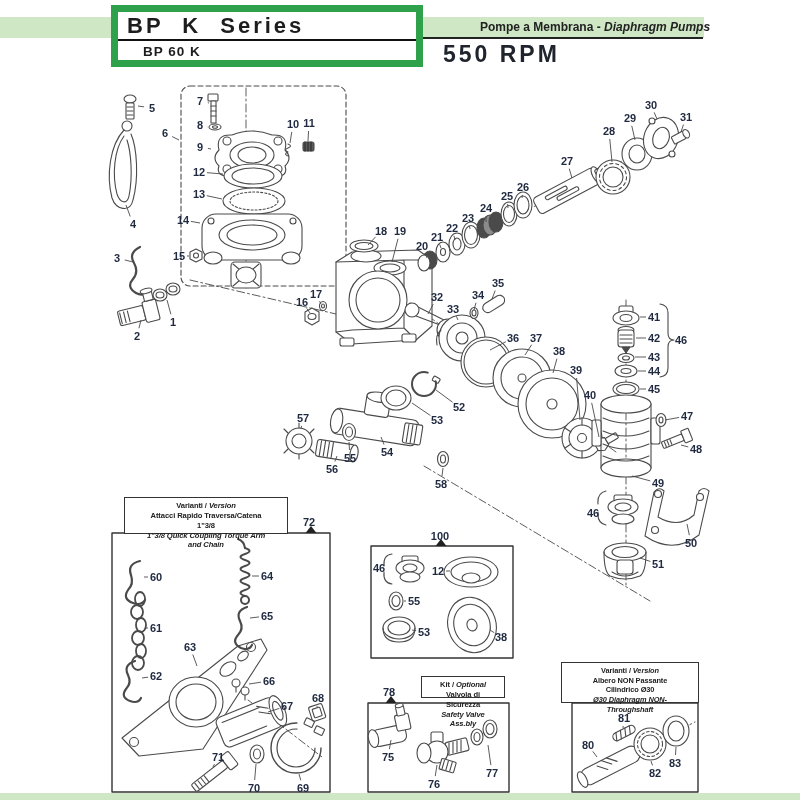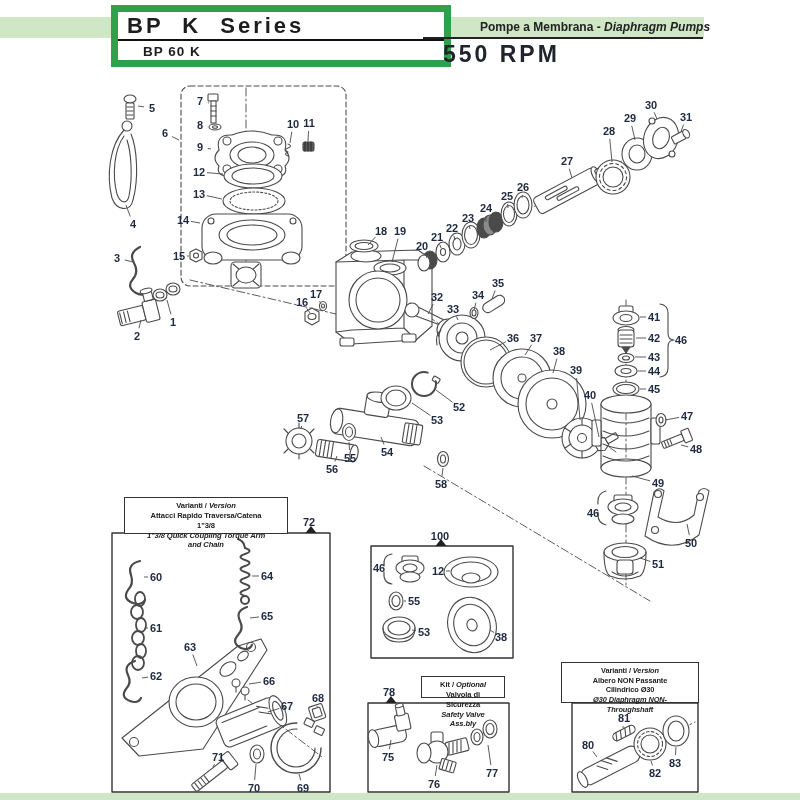--- a/index.html
+++ b/index.html
@@ -1,20 +1,20 @@
 <!DOCTYPE html>
 <html><head>
 <meta charset="utf-8">
 <style>
   html,body{margin:0;padding:0;background:#fff;}
   #page{position:relative;width:800px;height:800px;background:#fff;overflow:hidden;
         font-family:"Liberation Sans",sans-serif;}
   
   .band{position:absolute;left:0;top:17px;width:704px;height:21px;background:#cfe7c4;}
-  .titlebox{position:absolute;left:111px;top:5px;width:340px;height:62px;background:#fff;
+  .titlebox{position:absolute;left:111px;top:5px;width:312px;height:62px;background:#fff;
             border:7px solid #2fa14b;box-sizing:border-box;}
   .series{font-weight:bold;font-size:22px;letter-spacing:3px;word-spacing:10px;color:#1d1d1d;
           padding:2px 0 0 9px;line-height:24px;}
   .tdivider{border-top:2px solid #111;margin:1px 0 0 0;}
   .model{font-weight:bold;font-size:13.5px;letter-spacing:1px;color:#1d1d1d;padding:3px 0 0 9px;margin-left:16px;}
   .subtitle{position:absolute;left:436px;top:20px;font-size:12px;font-weight:bold;color:#222;padding-left:44px;}
   .subtitle em{font-style:italic;}
   .hline{position:absolute;left:423px;top:37px;width:280px;height:2px;background:#222;}
   .rpm{position:absolute;left:443px;top:41px;font-size:23px;font-weight:bold;
        letter-spacing:3px;color:#20242c;text-align:center;}

